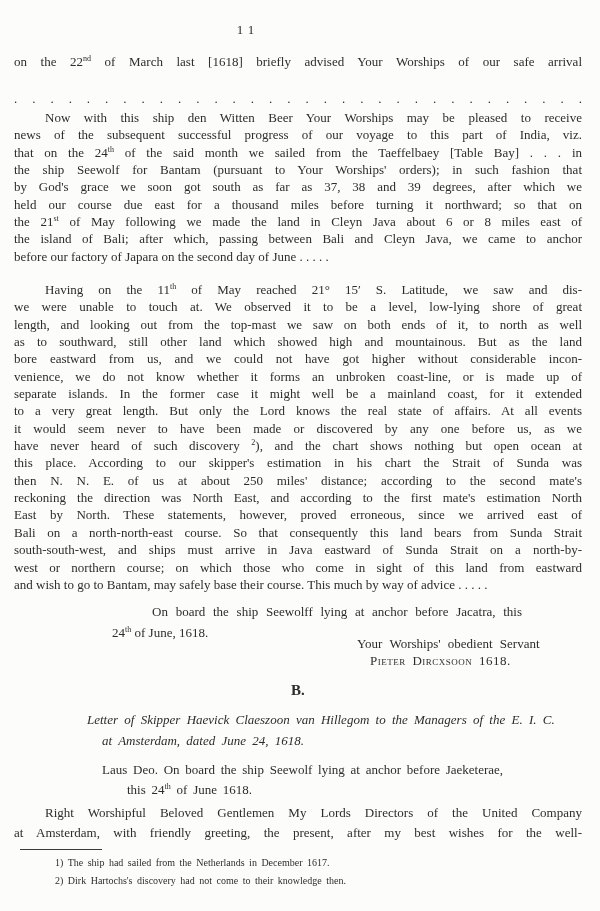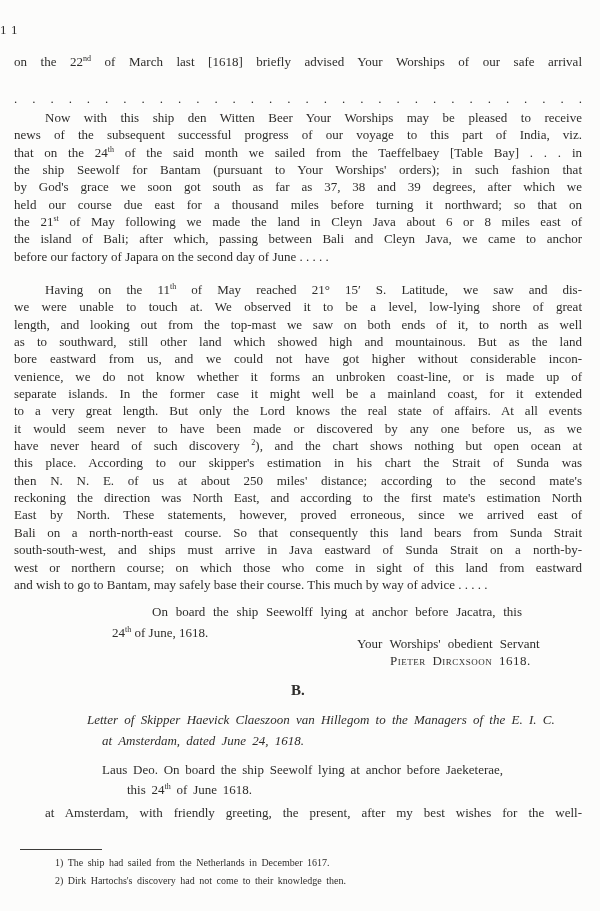--- a/index.html
+++ b/index.html
@@ -9,42 +9,42 @@
     background:#fcfcfb;
     color:#2e2d2b;
     font-family:"Liberation Serif","DejaVu Serif",serif;
     font-size:13px;
     overflow:hidden;
   }
   .abs { position:absolute; }
   .content { left:14px; width:568px; }
   .pagenum {
     top:22px; left:0; width:496px;
-    text-align:left; font-size:13px; letter-spacing:5px;
+    text-align:center; font-size:13px; letter-spacing:5px;
   }
   .tline {
     line-height:17.35px;
     text-align:justify;
     text-align-last:justify;
   }
   .tlast { text-align-last:left; }
   .indent .tline:first-child { text-indent:31px; }
   .intro .tline { line-height:19.5px; }
   sup { font-size:0.62em; line-height:0; vertical-align:super; letter-spacing:0; }
   .dotsrow {
     top:91px;
     text-align:justify; text-align-last:justify;
     line-height:15px; font-size:13px;
   }
   .para-voyage { top:109px; }
   .para-discovery { top:265px;margin-top:16px; }
   .sigline1 { top:604px; left:152px; white-space:nowrap; word-spacing:4.5px; }
   .sigline2 { top:625px; left:112px; white-space:nowrap; }
   .closing1 { top:636px; left:357px; white-space:nowrap; word-spacing:4px; }
-  .closing2 { top:653px; left:390px; white-space:nowrap; font-variant:small-caps; letter-spacing:0.5px; word-spacing:3px; }
+  .closing2 { top:653px; left:370px; white-space:nowrap; font-variant:small-caps; letter-spacing:0.5px; word-spacing:3px; }
   .section-b { top:682px; left:0; width:596px; text-align:center; font-weight:bold; font-size:15px; }
   .letter-heading { top:710px; font-style:italic; }
   .letter-heading .hline { line-height:20.5px; white-space:nowrap; word-spacing:3px; }
   .letter-heading .hline1 { margin-left:73px; }
   .letter-heading .hline2 { margin-left:88px; }
   .laus { top:760px; }
   .laus .hline { line-height:19.5px; white-space:nowrap; word-spacing:2.5px; }
   .laus .hline1 { margin-left:88px; }
   .laus .hline2 { margin-left:113px; }
   .para-closing { top:803px; }
@@ -112,20 +112,21 @@
     <div class="hline hline1">Letter of Skipper Haevick Claeszoon van Hillegom to the Managers of the E. I. C.</div>
     <div class="hline hline2">at Amsterdam, dated June 24, 1618.</div>
   </div>
 
   <div class="abs content laus">
     <div class="hline hline1">Laus Deo. On board the ship Seewolf lying at anchor before Jaeketerae,</div>
     <div class="hline hline2">this 24<sup>th</sup> of June 1618.</div>
   </div>
 
   <div class="abs content indent para-closing">
+      <div class="tline">Right Worshipful Beloved Gentlemen My Lords Directors of the United Company</div>
       <div class="tline">at Amsterdam, with friendly greeting, the present, after my best wishes for the well-</div>
     </div>
 
   <div class="abs fnrule"></div>
 
   <div class="abs fn fn1">
     <span>1)</span>
     <span>The ship had sailed from the Netherlands in December 1617.</span>
   </div>
   <div class="abs fn fn2">

